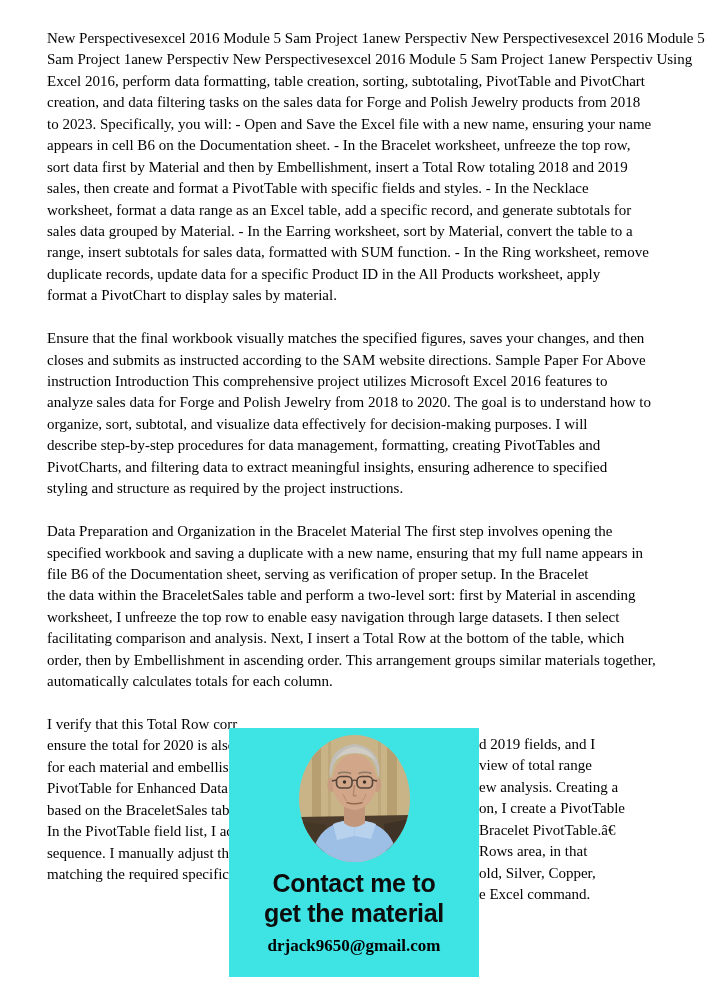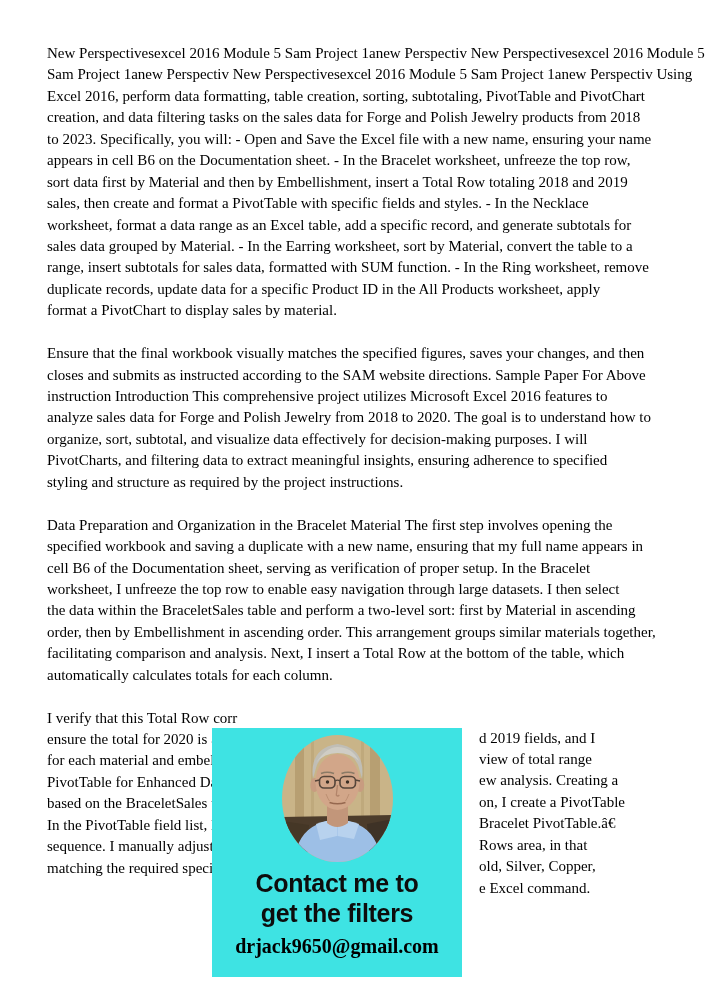--- a/index.html
+++ b/index.html
@@ -5,50 +5,50 @@
   html, body { margin:0; padding:0; background:#ffffff; }
   .page {
     position:relative;
     width:708px; height:1000px;
     background:#ffffff;
     overflow:hidden;
     font-family:"Liberation Serif", serif;
     font-size:15px;
     color:#000000;
   }
-  .content { position:absolute; left:47px; top:43px; width:630px; }
+  .content { position:absolute; left:47px; top:28px; width:630px; }
   .para { margin:0 0 21.45px 0; }
   .line { height:21.45px; line-height:21.45px; white-space:nowrap; }
   .occ-line { position:relative; }
   .frag-right { position:absolute; left:432px; top:0; white-space:nowrap;margin-top:20px; }
 
   .contact-card {
     position:absolute;
-    left:212px; top:728px;
+    left:229px; top:728px;
     width:250px; height:249px;
     background:#3EE3E3;
     z-index:10;
     display:flex; flex-direction:column; align-items:center;
   }
   .photo-wrap { margin-top:7px; width:111px; height:127px; }
   .photo-wrap svg { display:block; width:111px; height:127px; }
   .card-heading {
     margin-top:6px;
     font-family:"Liberation Sans", sans-serif;
     font-weight:700;
     font-size:25px; line-height:30px;
     color:#0d0d0d;
     text-align:center;
     letter-spacing:-0.3px;
   }
   .card-email {
     margin-top:5px;
     font-family:"Liberation Serif", serif;
     font-weight:700;
-    font-size:20px; line-height:26px;
+    font-size:17px; line-height:26px;
     color:#000000;
     text-align:center;
   }
 </style>
 </head>
 <body>
 
 <div class="page">
 
   <div class="content">
@@ -70,33 +70,34 @@
         <div class="line">format a PivotChart to display sales by material.</div>
       </div>
 
     <div class="para">
 
     <div class="line">Ensure that the final workbook visually matches the specified figures, saves your changes, and then</div>
         <div class="line">closes and submits as instructed according to the SAM website directions. Sample Paper For Above</div>
         <div class="line">instruction Introduction This comprehensive project utilizes Microsoft Excel 2016 features to</div>
         <div class="line">analyze sales data for Forge and Polish Jewelry from 2018 to 2020. The goal is to understand how to</div>
         <div class="line">organize, sort, subtotal, and visualize data effectively for decision-making purposes. I will</div>
+        <div class="line">describe step-by-step procedures for data management, formatting, creating PivotTables and</div>
         <div class="line">PivotCharts, and filtering data to extract meaningful insights, ensuring adherence to specified</div>
         <div class="line">styling and structure as required by the project instructions.</div>
       </div>
 
     <div class="para">
 
     <div class="line">Data Preparation and Organization in the Bracelet Material The first step involves opening the</div>
         <div class="line">specified workbook and saving a duplicate with a new name, ensuring that my full name appears in</div>
-        <div class="line">cell B6 of the Documentation sheet, serving as verification of proper setup. In the Bracelet</div>
+        <div class="line">file B6 of the Documentation sheet, serving as verification of proper setup. In the Bracelet</div>
+        <div class="line">the data within the BraceletSales table and perform a two-level sort: first by Material in ascending</div>
         <div class="line">worksheet, I unfreeze the top row to enable easy navigation through large datasets. I then select</div>
-        <div class="line">the data within the BraceletSales table and perform a two-level sort: first by Material in ascending</div>
+        <div class="line">facilitating comparison and analysis. Next, I insert a Total Row at the bottom of the table, which</div>
         <div class="line">order, then by Embellishment in ascending order. This arrangement groups similar materials together,</div>
-        <div class="line">facilitating comparison and analysis. Next, I insert a Total Row at the bottom of the table, which</div>
         <div class="line">automatically calculates totals for each column.</div>
       </div>
 
     <div class="para">
 
         <div class="line occ-line">
           <span class="frag-left">I verify that this Total Row corr</span>
           <span class="frag-right">d 2019 fields, and I</span>
         </div>
 
@@ -175,18 +176,18 @@
           <circle cx="65.5" cy="47" r="1.7" fill="#3a2e24"></circle>
           <path d="M55.5 50 L54.3 60 Q55.8 62 57.3 60" stroke="#b2846a" stroke-width="1.3" fill="none"></path>
           <path d="M47.5 67.5 Q55.5 70 63.5 67.5" stroke="#96684f" stroke-width="1.6" fill="none"></path>
           <path d="M44 59 Q46 64 47.5 66" stroke="#bc8f72" stroke-width="1" fill="none"></path>
           <path d="M67 59 Q65 64 63.5 66" stroke="#bc8f72" stroke-width="1" fill="none"></path>
         </g>
       </svg>
     </div>
     <div class="card-heading">
       <div>Contact me to</div>
-      <div>get the filters</div>
+      <div>get the material</div>
     </div>
     <div class="card-email">drjack9650@gmail.com</div>
   </div>
 
 </div>
 
 </body></html>

